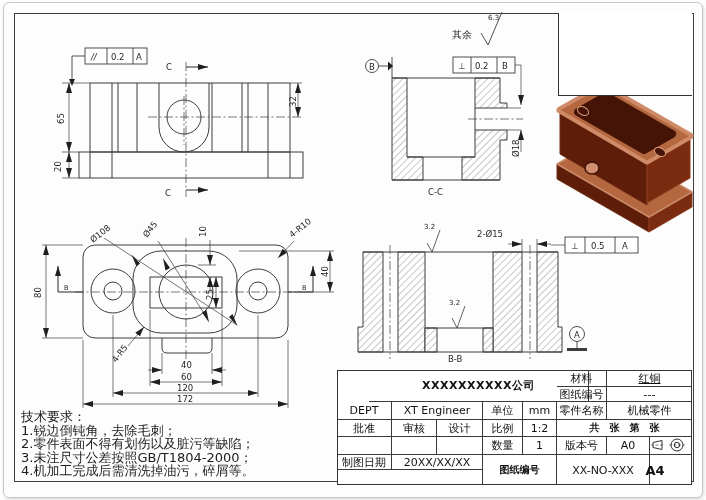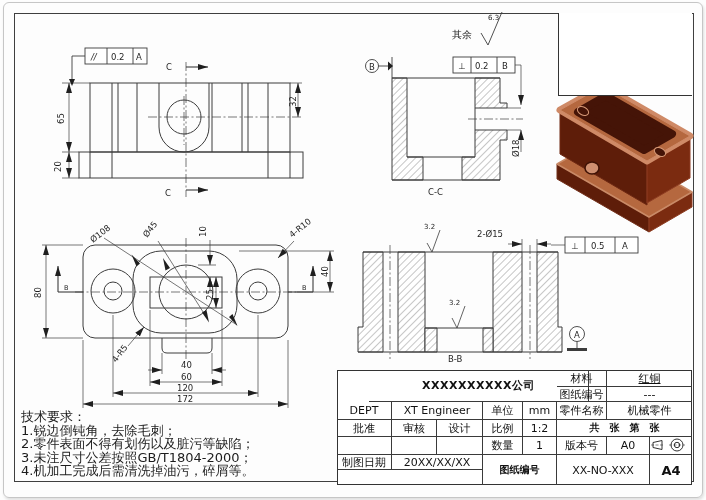--- a/index.html
+++ b/index.html
@@ -357,14 +357,14 @@
       <line x1="19" y1="8" x2="35" y2="8" stroke="#333" stroke-width="0.6" stroke-dasharray="3 1.5"></line>
     </svg>
   </div>
 
   <div class="cell" style="left:337px;top:455px;width:55px;height:15px;">制图日期</div>
   <div class="cell" style="left:392px;top:455px;width:91px;height:15px;">20XX/XX/XX</div>
   <div class="cell noB" style="left:337px;top:470px;width:55px;height:15px;margin-top:40px;">改图日期</div>
   <div class="cell noB" style="left:392px;top:470px;width:91px;height:15px;"></div>
   <div class="cell noB big" style="left:483px;top:455px;width:74px;height:30px;">图纸编号</div>
   <div class="cell noB" style="left:557px;top:455px;width:93px;height:30px;">XX-NO-XXX</div>
-  <div class="cell noR noB" style="left:650px;top:455px;width:42px;height:30px;font-size:13px;font-weight:bold;">A4</div>
+  <div class="cell noR noB" style="left:634px;top:455px;width:42px;height:30px;font-size:13px;font-weight:bold;">A4</div>
 </div>
 
 </body></html>

